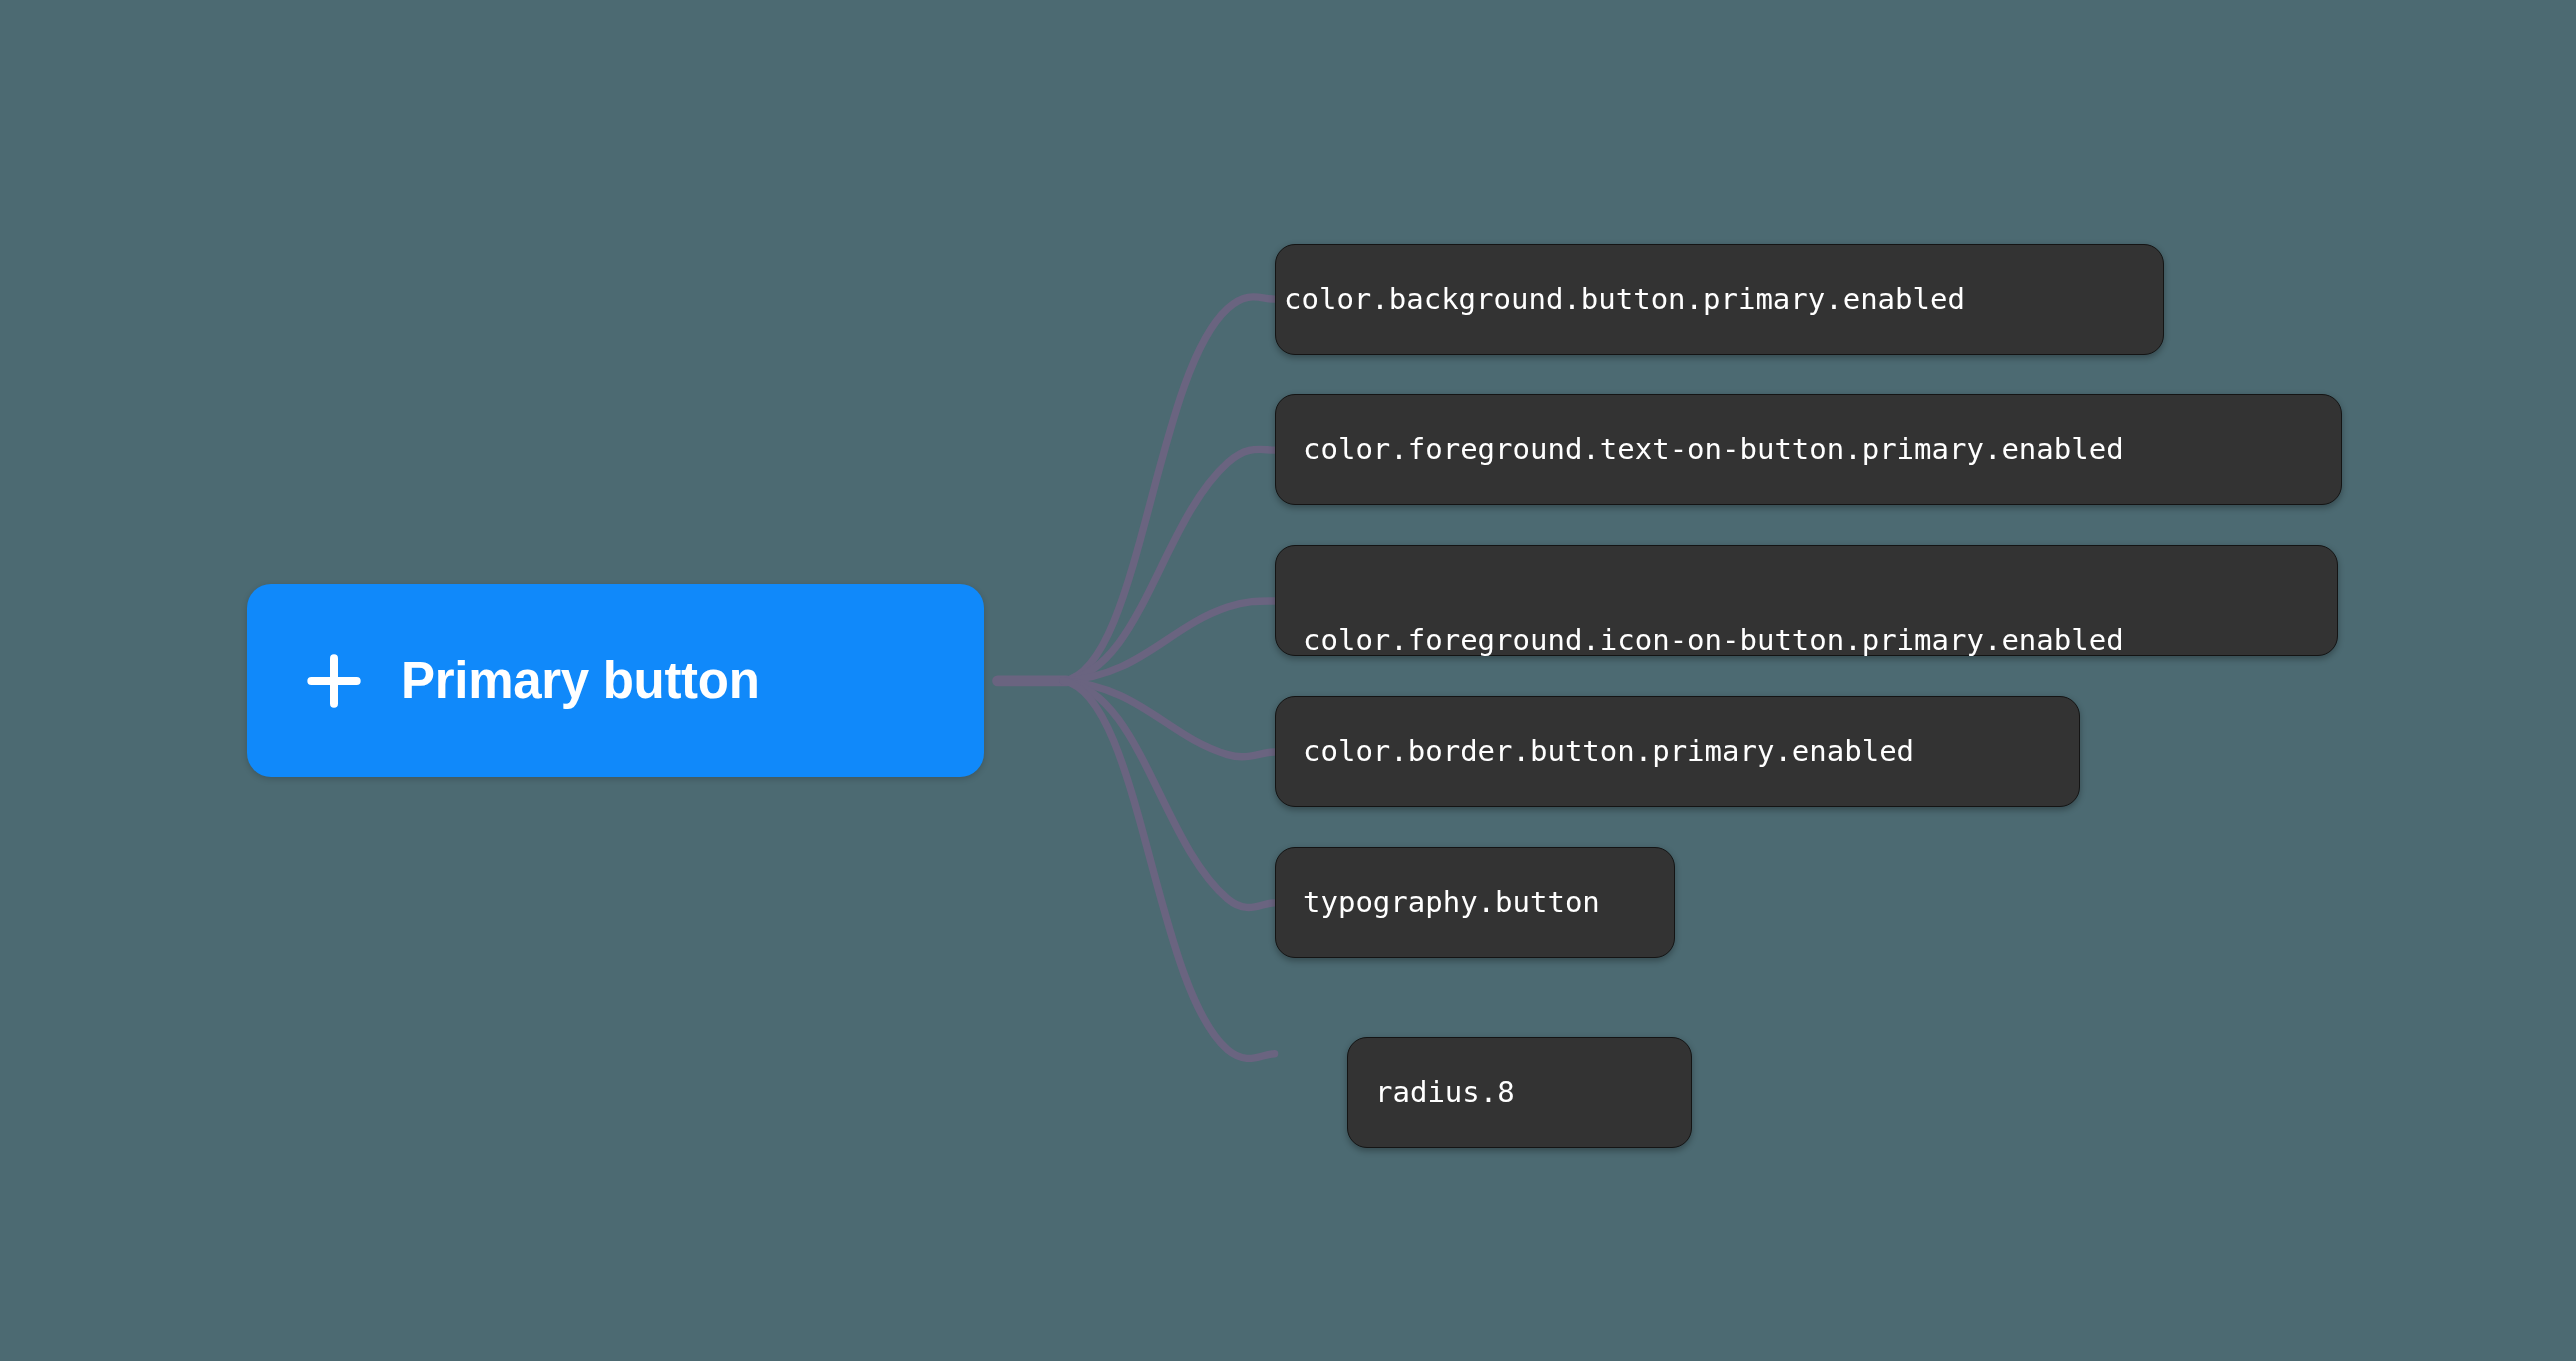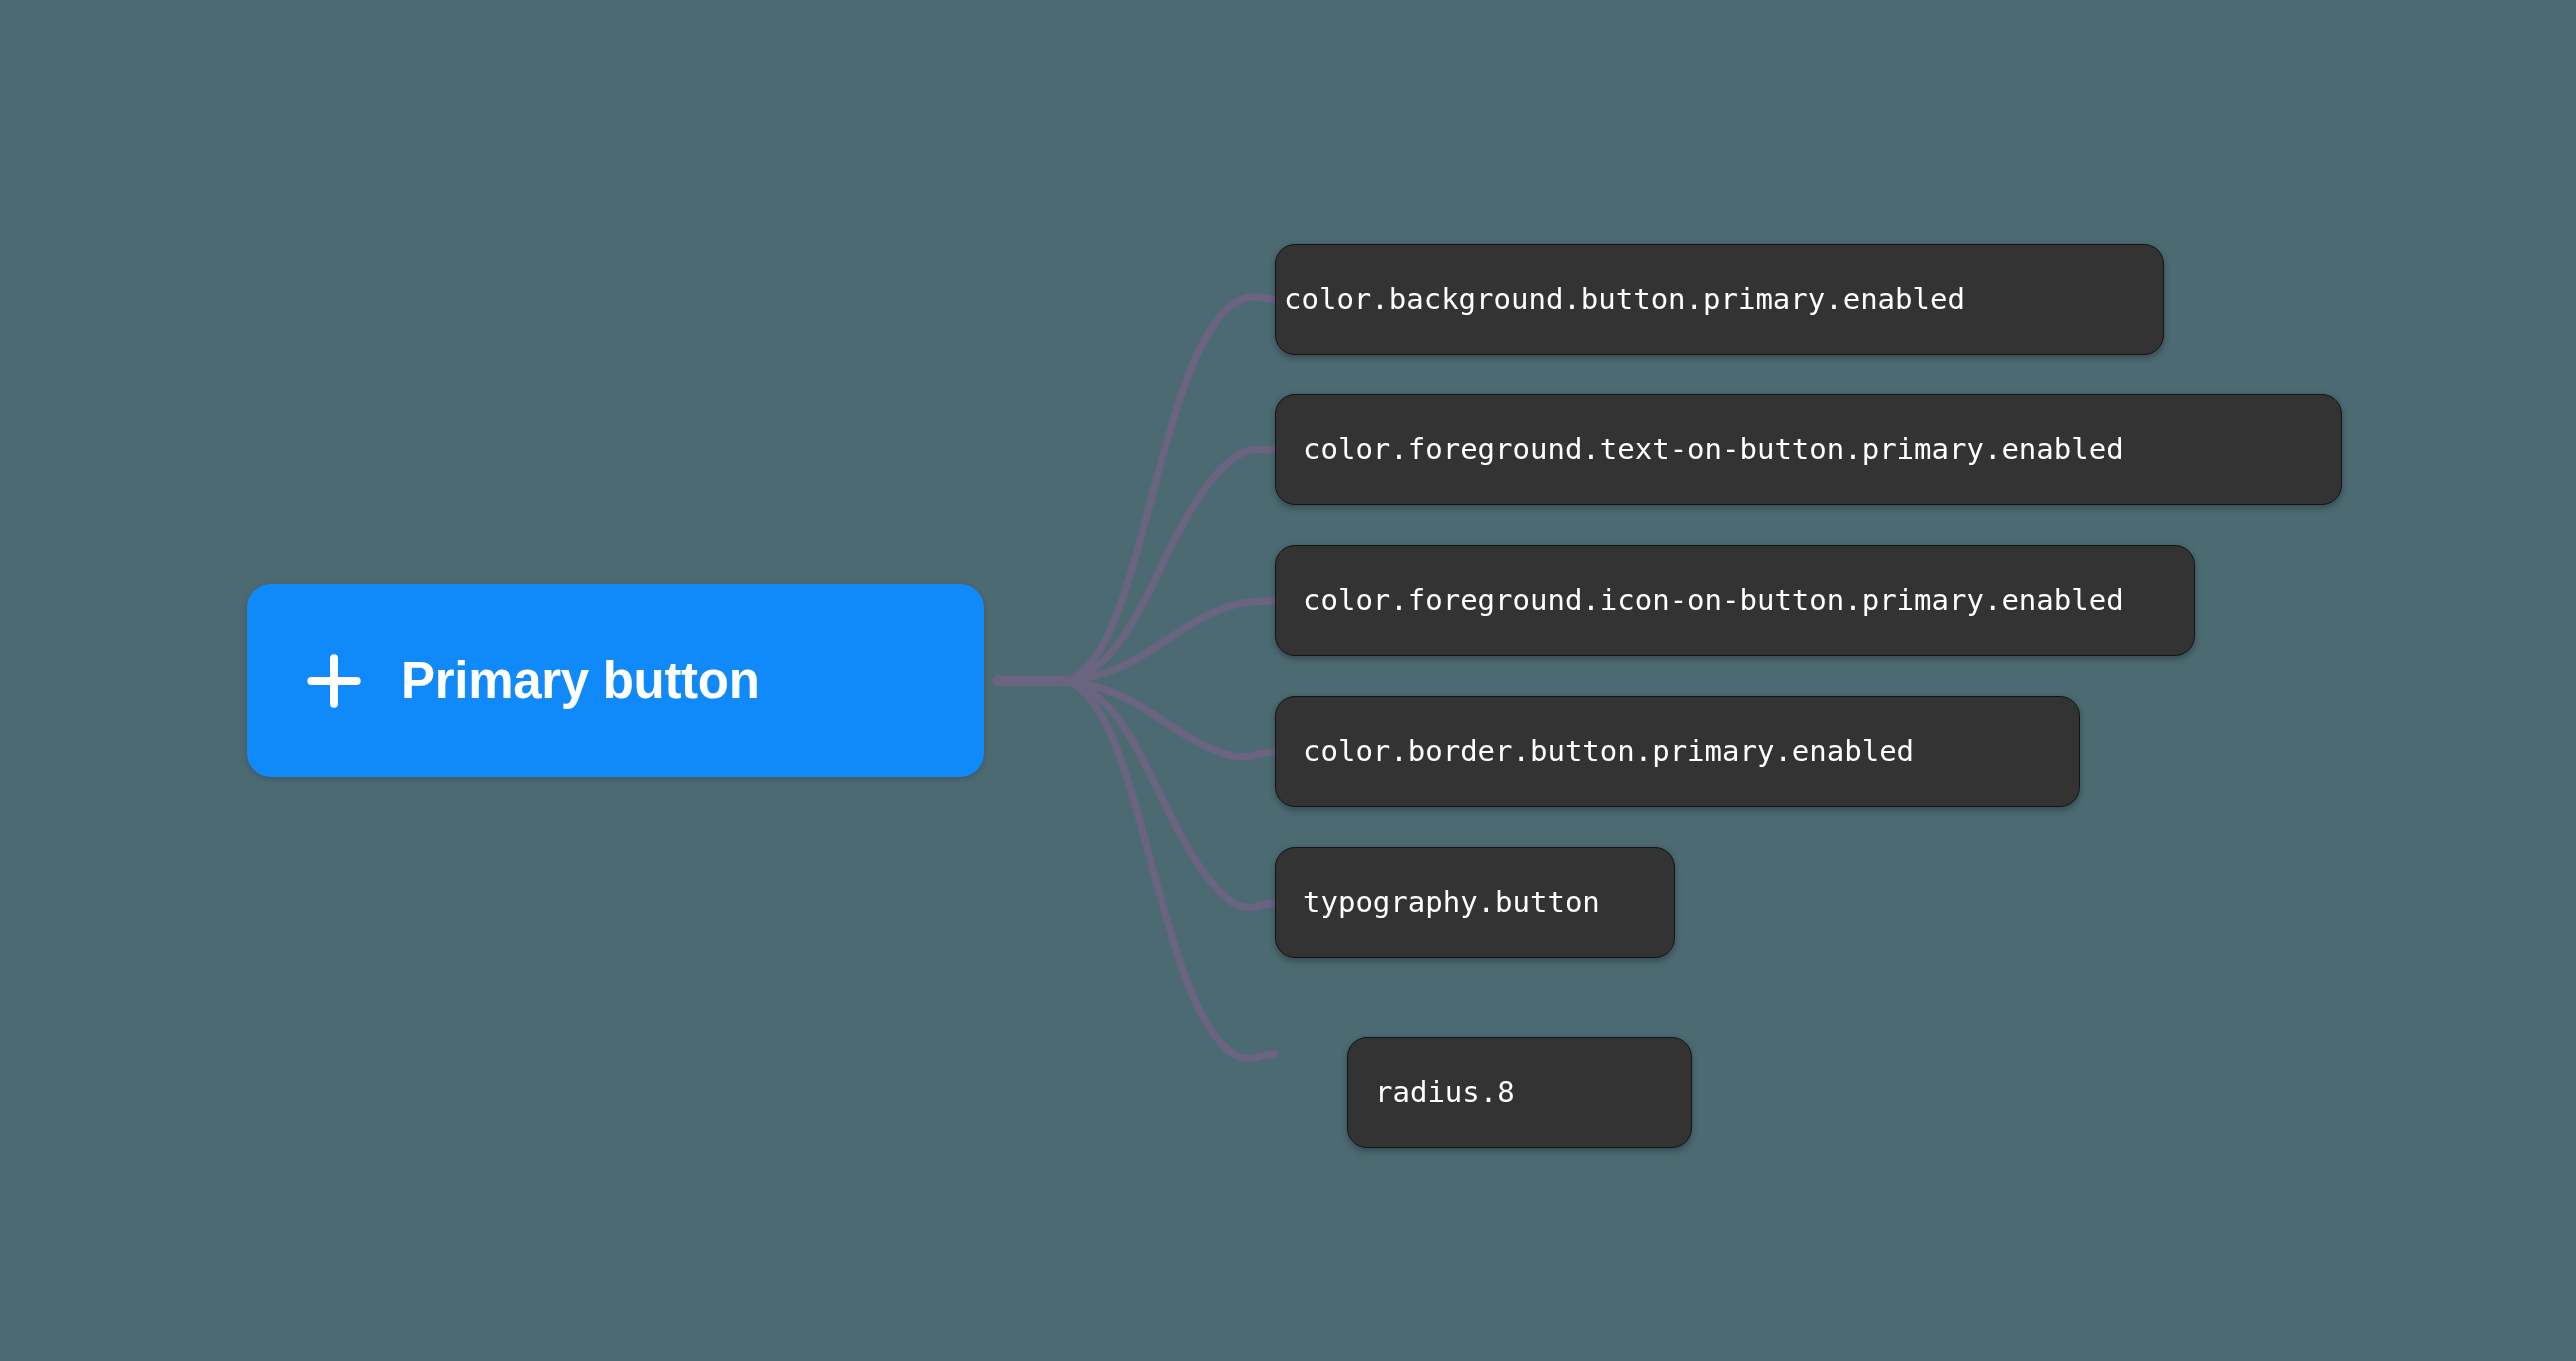--- a/index.html
+++ b/index.html
@@ -79,21 +79,21 @@
   .token-chip .token-text {
     color: #FFFFFF;
     font-family: "DejaVu Sans Mono", "Liberation Mono", monospace;
     font-size: 29px;
     line-height: 1;
     white-space: nowrap;
   }
 
   .chip-0 { left: 1275px; top: 244px;  width: 889px; padding-left: 8px; }
   .chip-1 { left: 1275px; top: 394px;  width: 1067px; }
-  .chip-2 { left: 1275px; top: 545px;  width: 920px; }
+  .chip-2 { left: 1275px; top: 545px;  width: 1063px; align-items: flex-end; }
   .chip-3 { left: 1275px; top: 696px; width: 805px; text-align: center; }
   .chip-4 { left: 1275px; top: 847px; width: 400px;  }
   .chip-5 { left: 1347px; top: 998px; width: 345px; margin-top: 39px;  }
 </style>
 </head>
 <body>
 
 <div id="canvas">
 
   <svg id="edges" viewBox="0 0 3840 2029" preserveAspectRatio="none">

